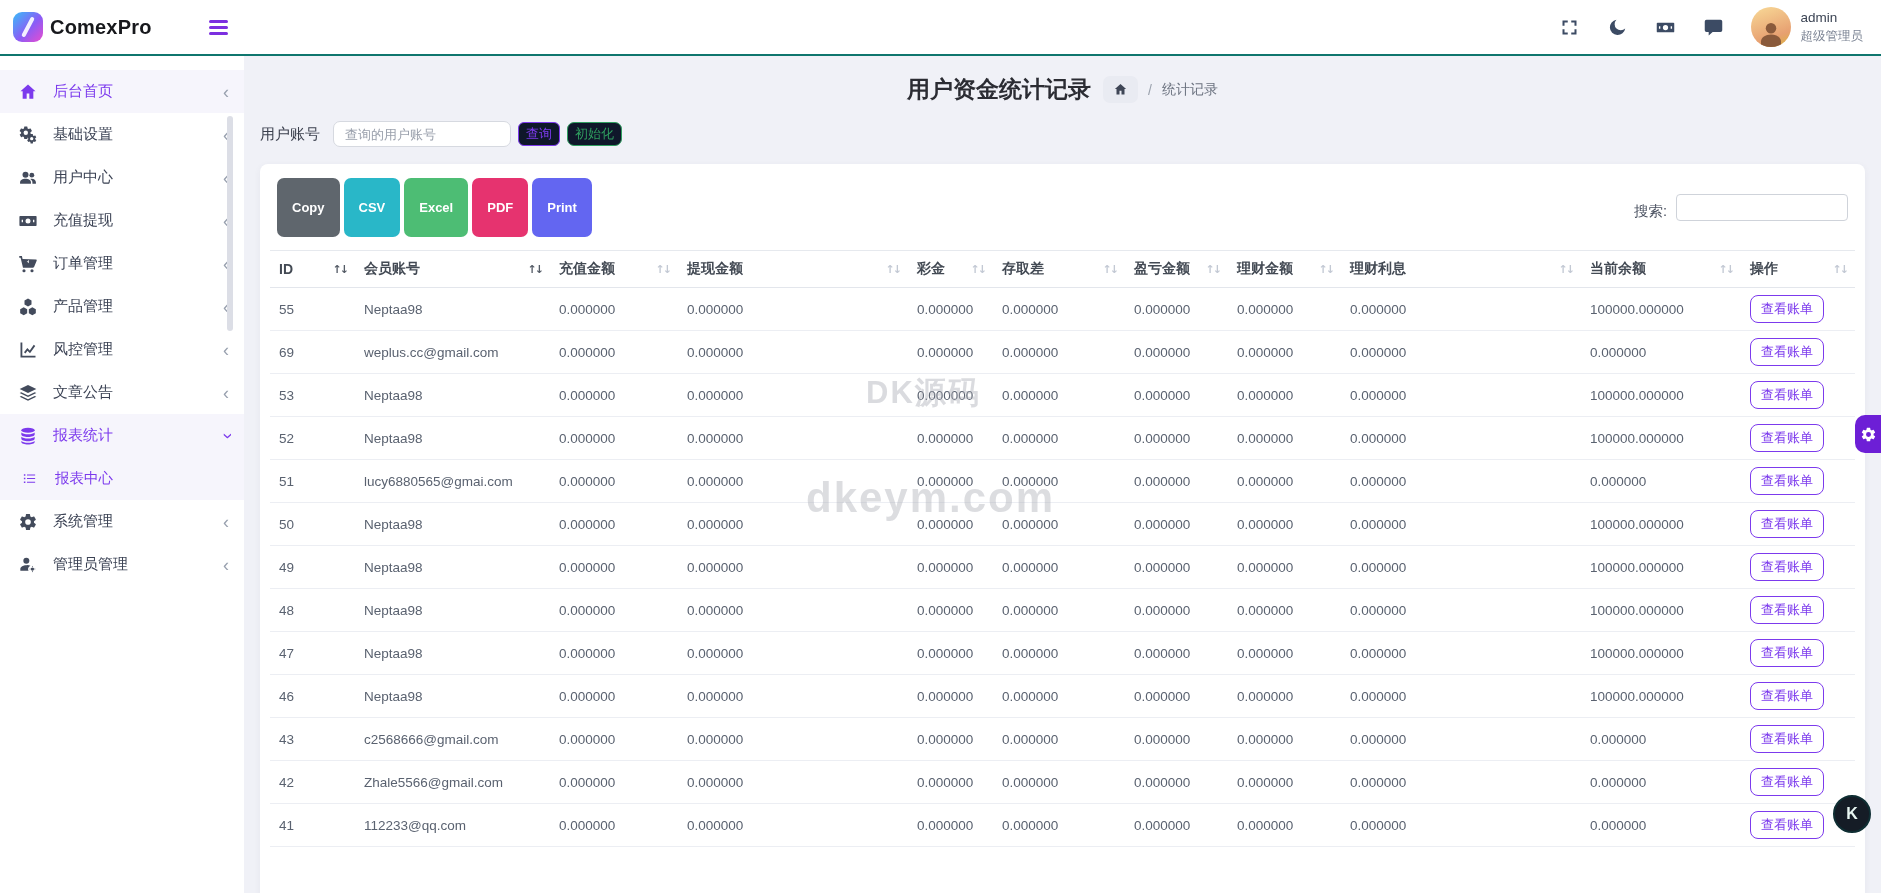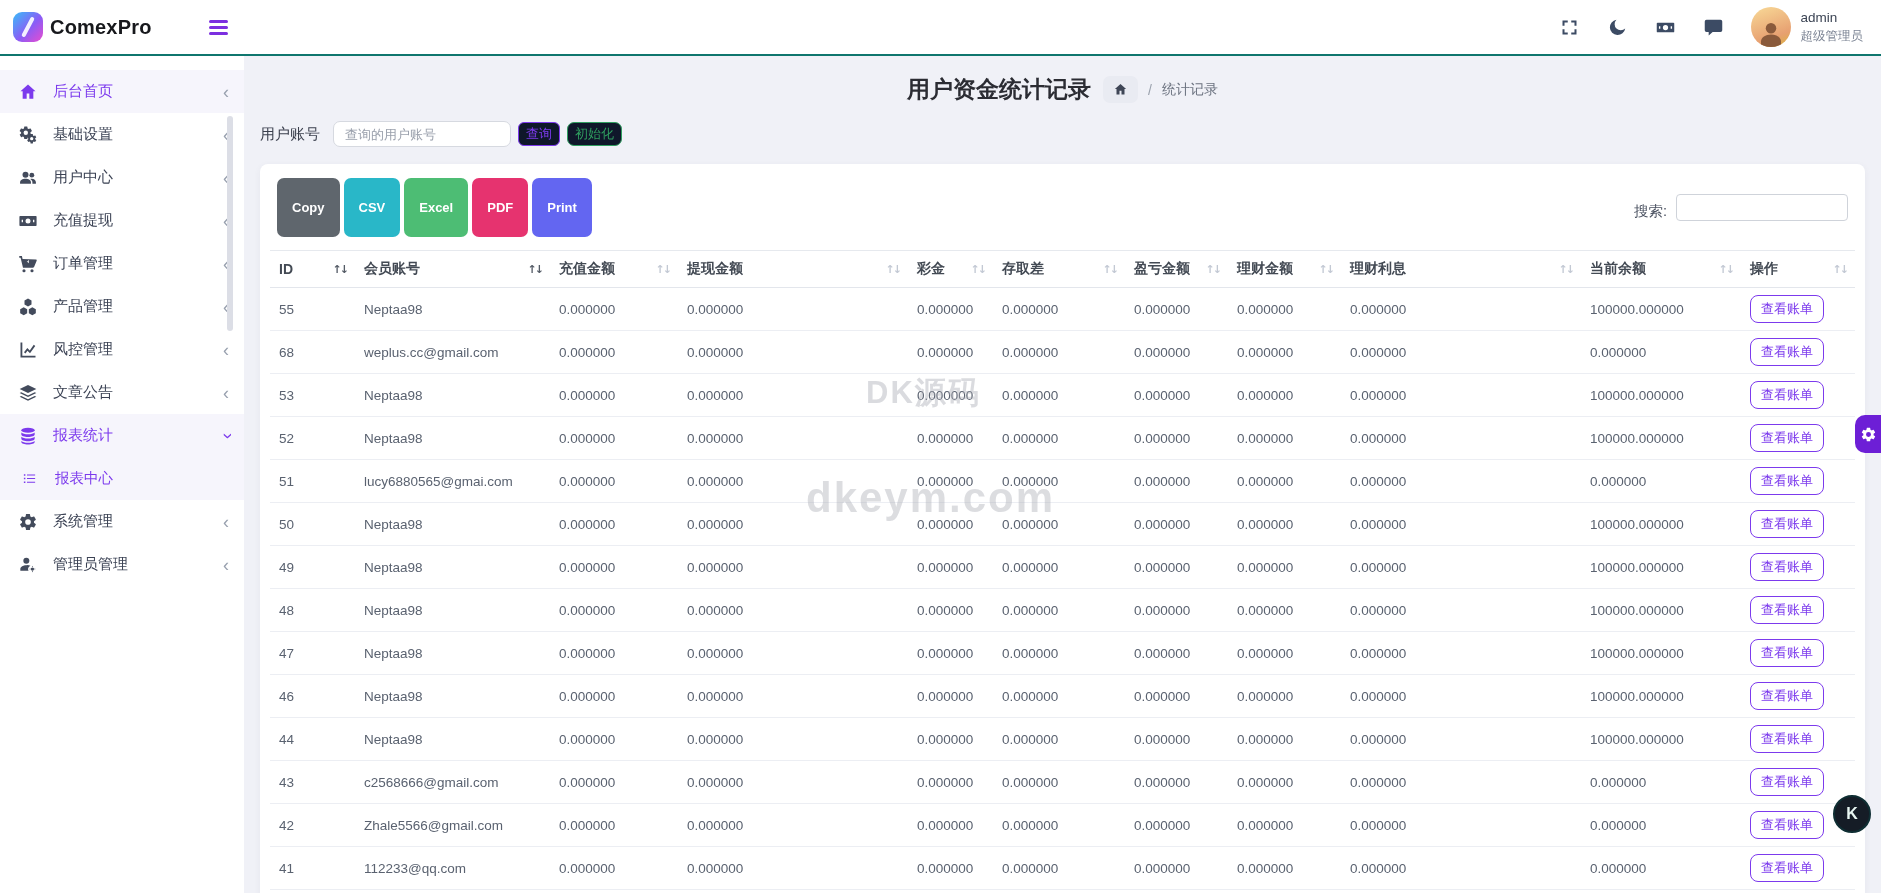--- a/index.html
+++ b/index.html
@@ -361,21 +361,21 @@
             <td>0.000000</td>
             <td>0.000000</td>
             <td>0.000000</td>
             <td>0.000000</td>
             <td>0.000000</td>
             <td>0.000000</td>
             <td>100000.000000</td>
             <td><button class="action-btn">查看账单</button></td>
           </tr>
           <tr>
-            <td>68</td>
+            <td>69</td>
             <td>weplus.cc@gmail.com</td>
             <td>0.000000</td>
             <td>0.000000</td>
             <td>0.000000</td>
             <td>0.000000</td>
             <td>0.000000</td>
             <td>0.000000</td>
             <td>0.000000</td>
             <td>0.000000</td>
             <td><button class="action-btn">查看账单</button></td>
@@ -466,33 +466,20 @@
             <td>0.000000</td>
             <td>0.000000</td>
             <td>0.000000</td>
             <td>0.000000</td>
             <td>0.000000</td>
             <td>100000.000000</td>
             <td><button class="action-btn">查看账单</button></td>
           </tr>
           <tr>
             <td>46</td>
-            <td>Neptaa98</td>
-            <td>0.000000</td>
-            <td>0.000000</td>
-            <td>0.000000</td>
-            <td>0.000000</td>
-            <td>0.000000</td>
-            <td>0.000000</td>
-            <td>0.000000</td>
-            <td>100000.000000</td>
-            <td><button class="action-btn">查看账单</button></td>
-          </tr>
-          <tr>
-            <td>44</td>
             <td>Neptaa98</td>
             <td>0.000000</td>
             <td>0.000000</td>
             <td>0.000000</td>
             <td>0.000000</td>
             <td>0.000000</td>
             <td>0.000000</td>
             <td>0.000000</td>
             <td>100000.000000</td>
             <td><button class="action-btn">查看账单</button></td>

